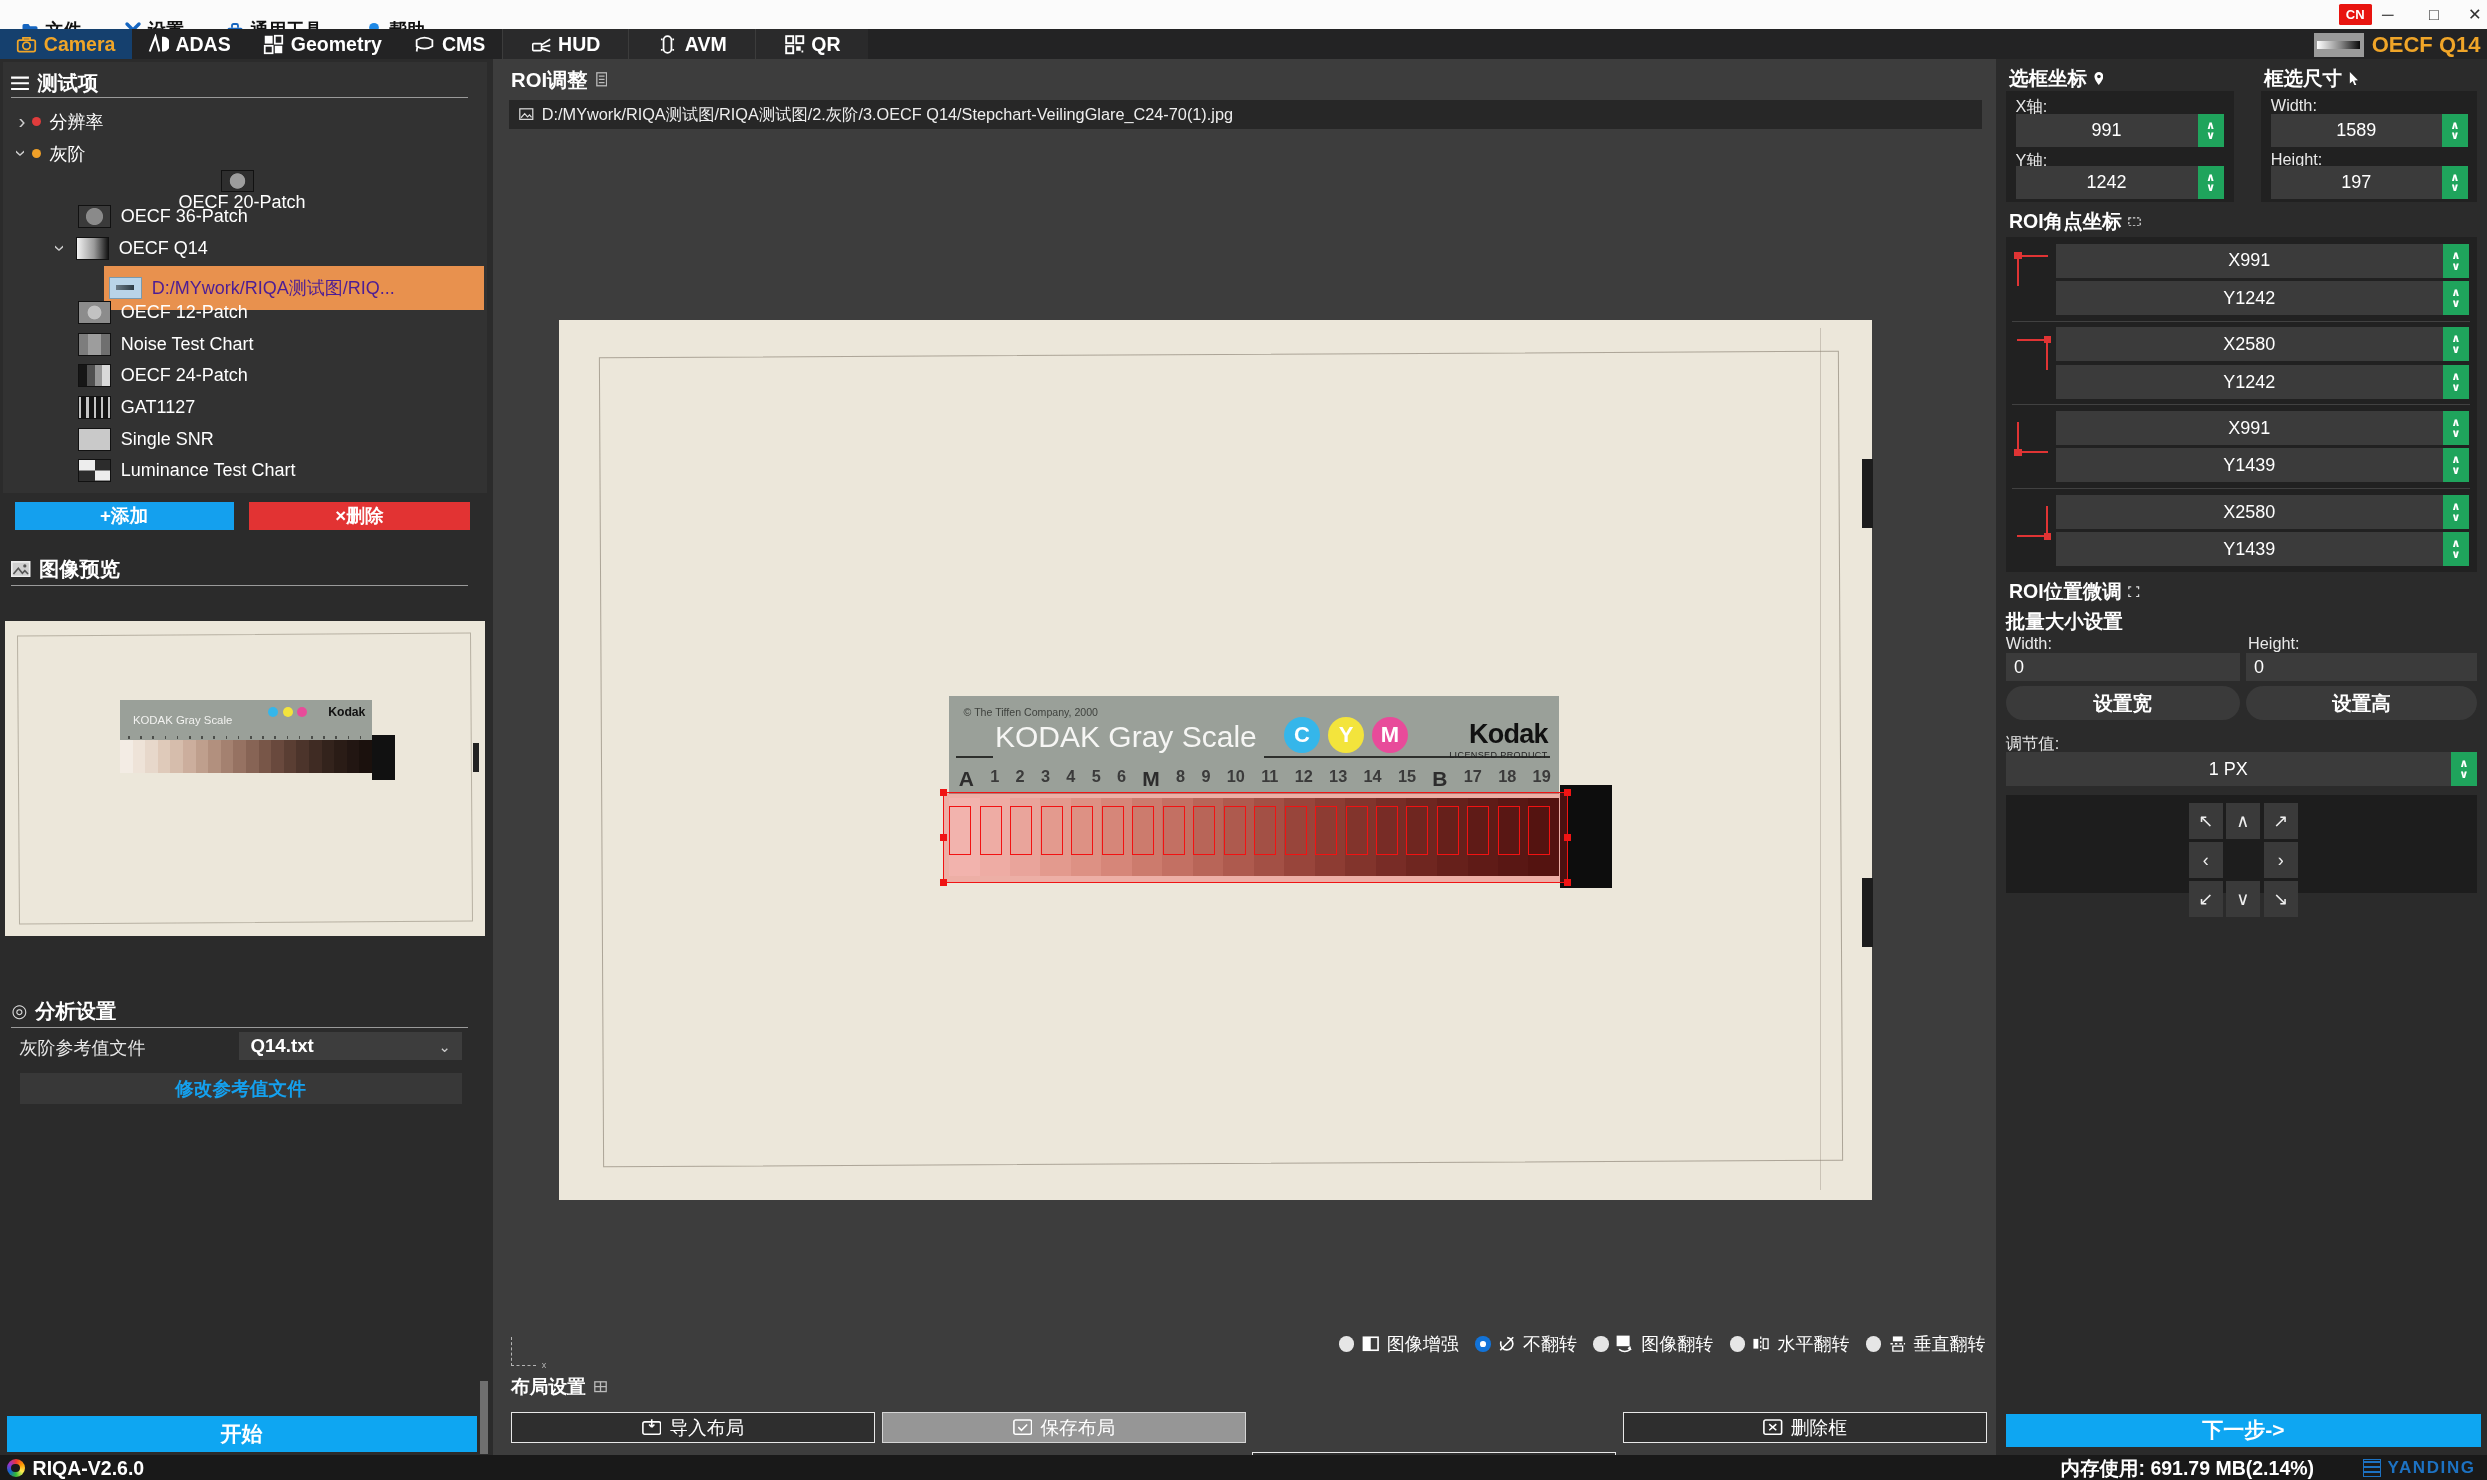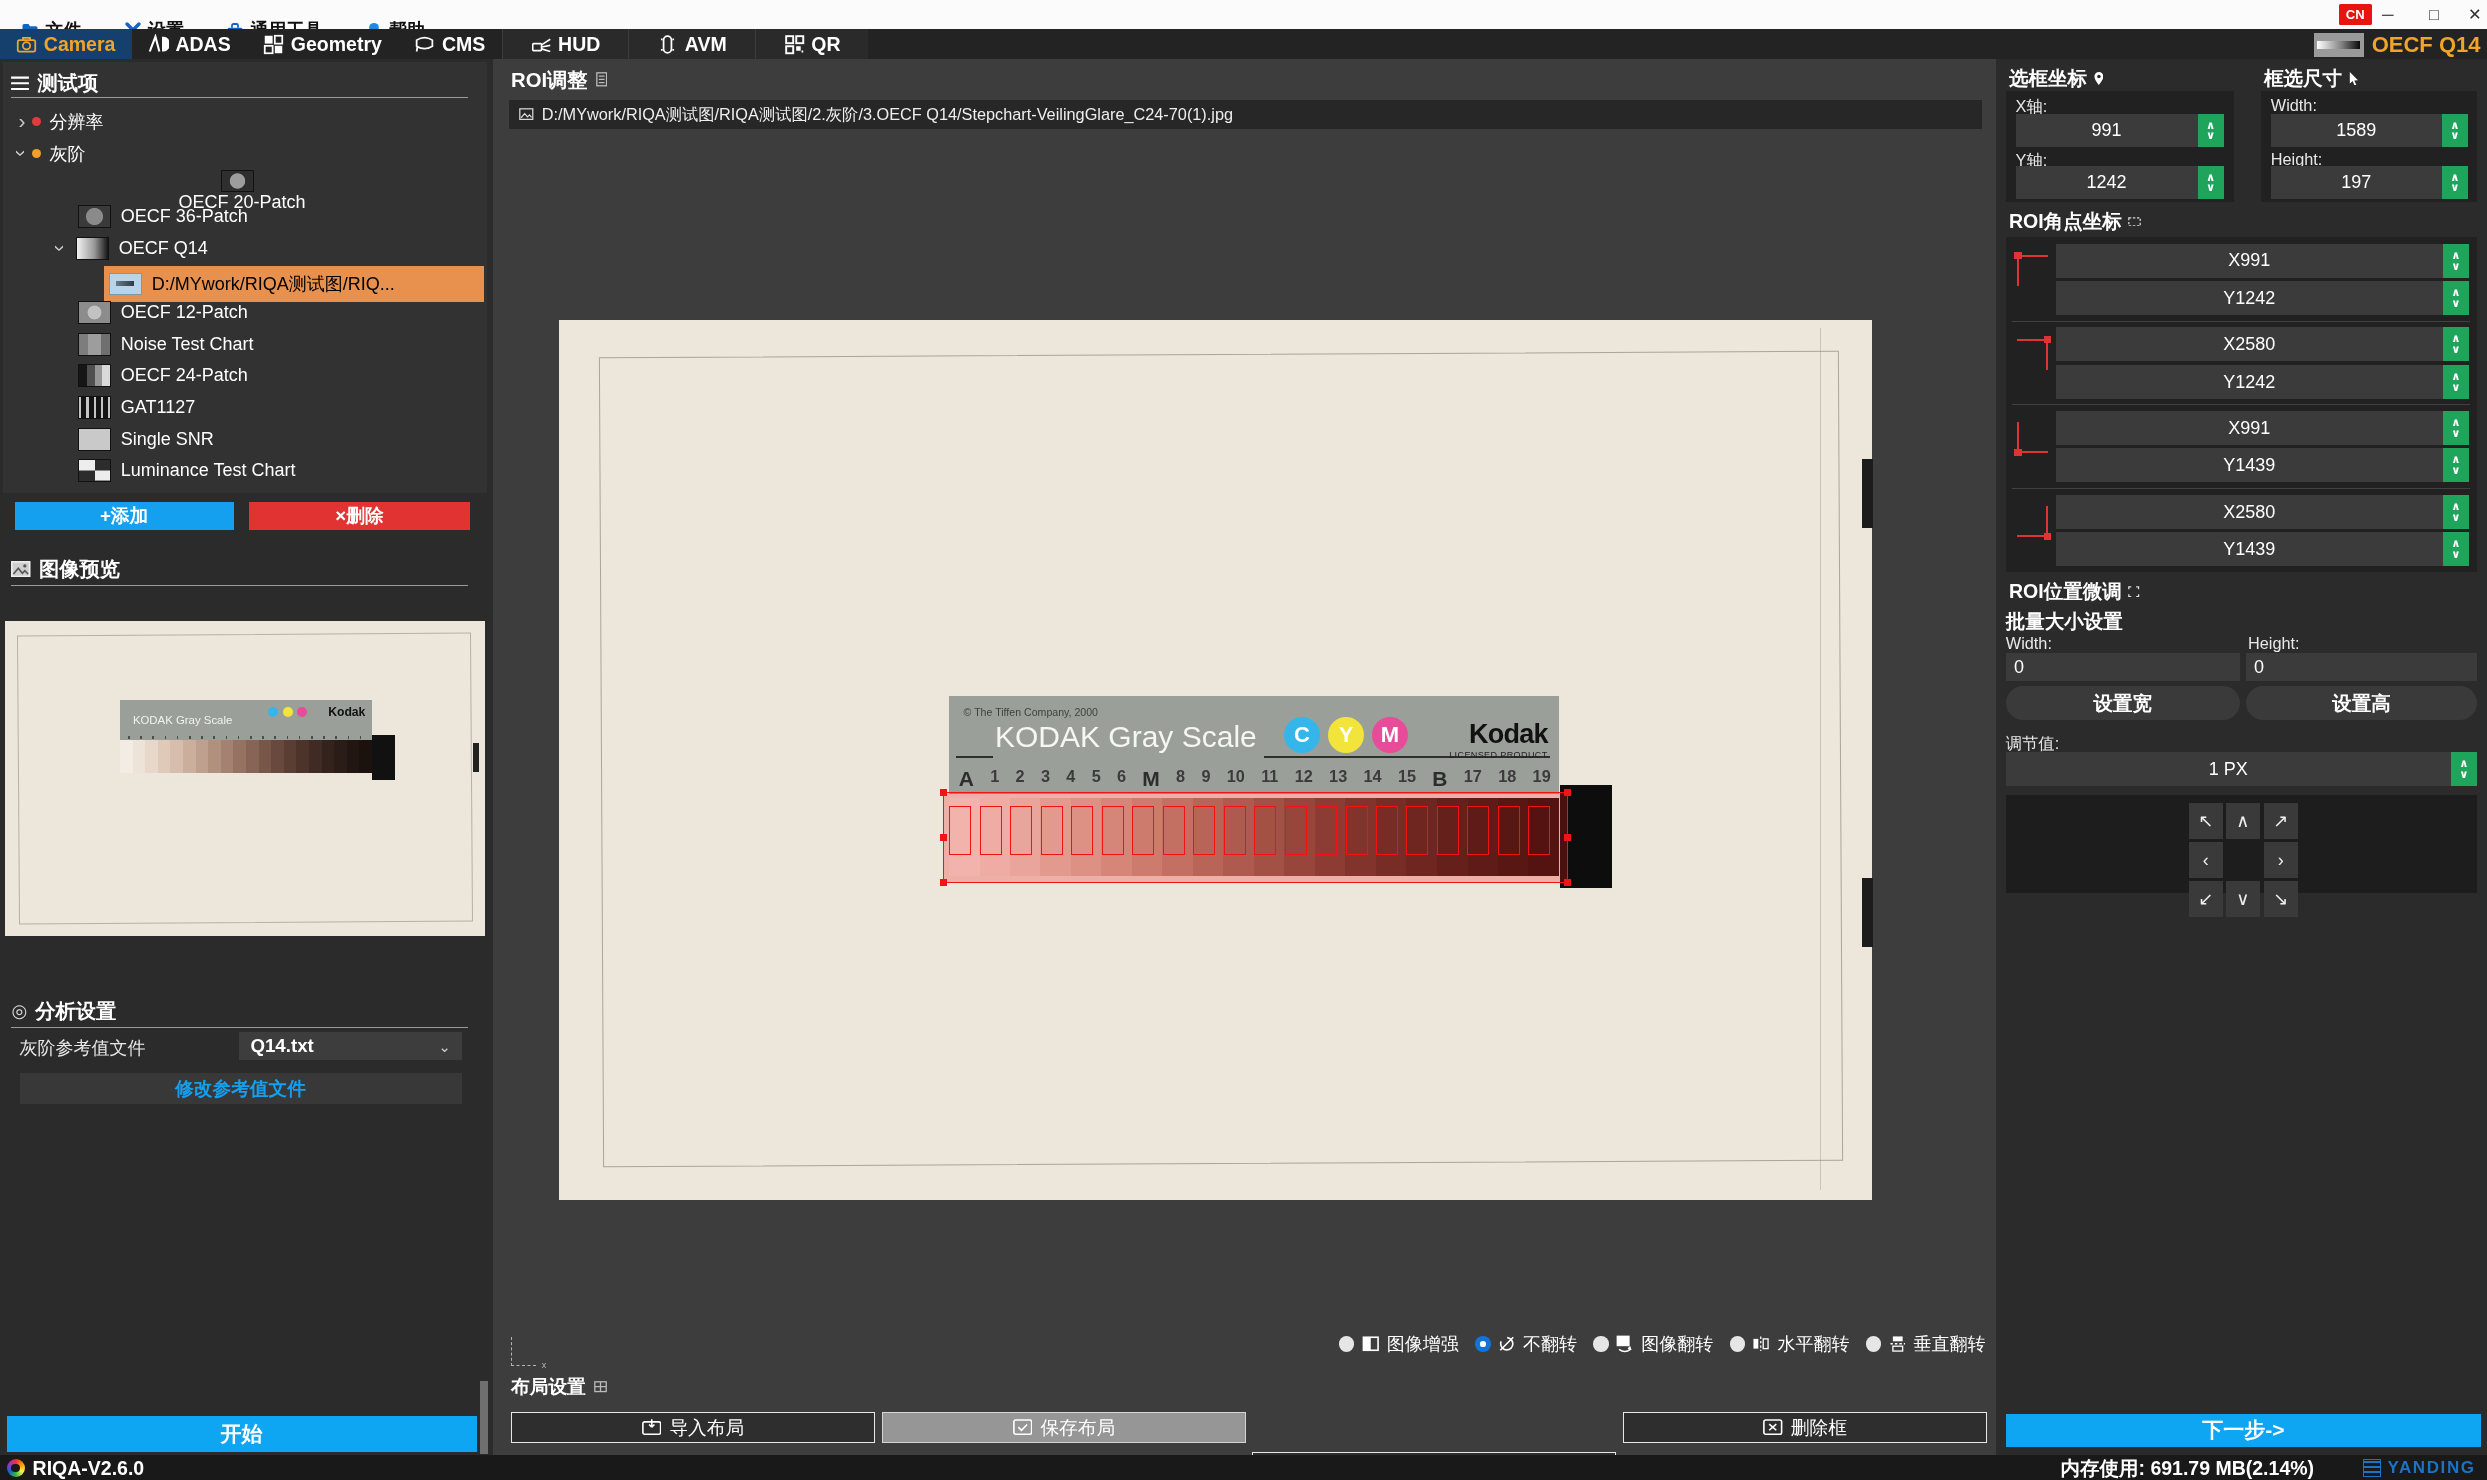--- a/index.html
+++ b/index.html
@@ -36,21 +36,21 @@
   .ic-36p{background:radial-gradient(circle at 50% 50%,#8a8a8a 0 8.1px,#3a3a3a 9px);}
   .ic-q14{background:linear-gradient(90deg,#f2f2f2,#9a9a9a 55%,#151515);}
   .ic-file{background:#b9d4e8;}
   .ic-file i{display:block;margin:7.3px auto 0;width:18px;height:4.9px;background:linear-gradient(90deg,#6b7c88,#2c3a44);}
   .ic-12p{background:radial-gradient(circle at 50% 50%,#c2c2c2 0 6.5px,#8c8c8c 7.3px);}
   .ic-noise{background:linear-gradient(90deg,#7d7d7d 0 30%,#9d9d9d 0 70%,#6f6f6f 0);}
   .ic-24p{background:linear-gradient(90deg,#161616 0 25%,#4f4f4f 0 50%,#969696 0 75%,#d9d9d9 0);}
   .ic-gat{background:#141414 repeating-linear-gradient(90deg,rgba(255,255,255,.75) 0 2.4px,transparent 2.4px 7.3px);}
   .ic-snr{background:#c9c9c9;}
   .ic-lum{background:linear-gradient(90deg,#ededed 0 50%,#2c2c2c 0) top/100% 50% no-repeat,linear-gradient(90deg,#2c2c2c 0 50%,#ededed 0) bottom/100% 50% no-repeat;}
-  .sel-row{position:absolute;left:104px;width:380px;height:36px;background:#e8914e;display:flex;align-items:center;color:#000000;font-size:18px;}
+  .sel-row{position:absolute;left:104px;width:380px;height:44px;background:#e8914e;display:flex;align-items:center;color:#4c1d95;font-size:18px;}
   .btn{display:flex;align-items:center;justify-content:center;color:#fff;font-weight:bold;cursor:pointer;}
   .add-btn{left:14.6px;width:219px;background:#14a0ee;}
   .del-btn{left:249px;width:221px;background:#e23333;}
   .thumb{left:4.9px;width:480px;height:315px;background:#ece7da;}
   .thumb-lines{position:absolute;inset:13px;border:0.8px solid rgba(120,110,95,.45);transform:rotate(-.4deg);}
   .grad{background:linear-gradient(90deg,#f3ece4 0 5%,#eee3d8 5% 10%,#e7d8cb 10% 15%,#dfcaba 15% 20%,#d6bdac 20% 25%,#ccae9d 25% 30%,#bf9f8d 30% 35%,#b2907e 35% 40%,#a48170 40% 45%,#967262 45% 50%,#876455 50% 55%,#785648 55% 60%,#69493d 60% 65%,#5a3e33 65% 70%,#4c342b 70% 75%,#3f2b23 75% 80%,#33231c 80% 85%,#2a1c16 85% 90%,#221612 90% 95%,#1b110d 95% 100%);}
   .mini-bar{position:absolute;left:115px;top:79px;width:252px;height:41px;background:#9aa099;color:#f2f2f0;}
   .select{background:#3d3d3d;color:#fff;font-weight:bold;font-size:18.7px;display:flex;align-items:center;padding:0 11.4px;justify-content:space-between;}
   .link-btn{background:#383838;color:#14a0ee;font-weight:bold;font-size:18.7px;display:flex;align-items:center;justify-content:center;}
   .scrollthumb{left:480px;width:8.1px;background:#6f6f6f;}

